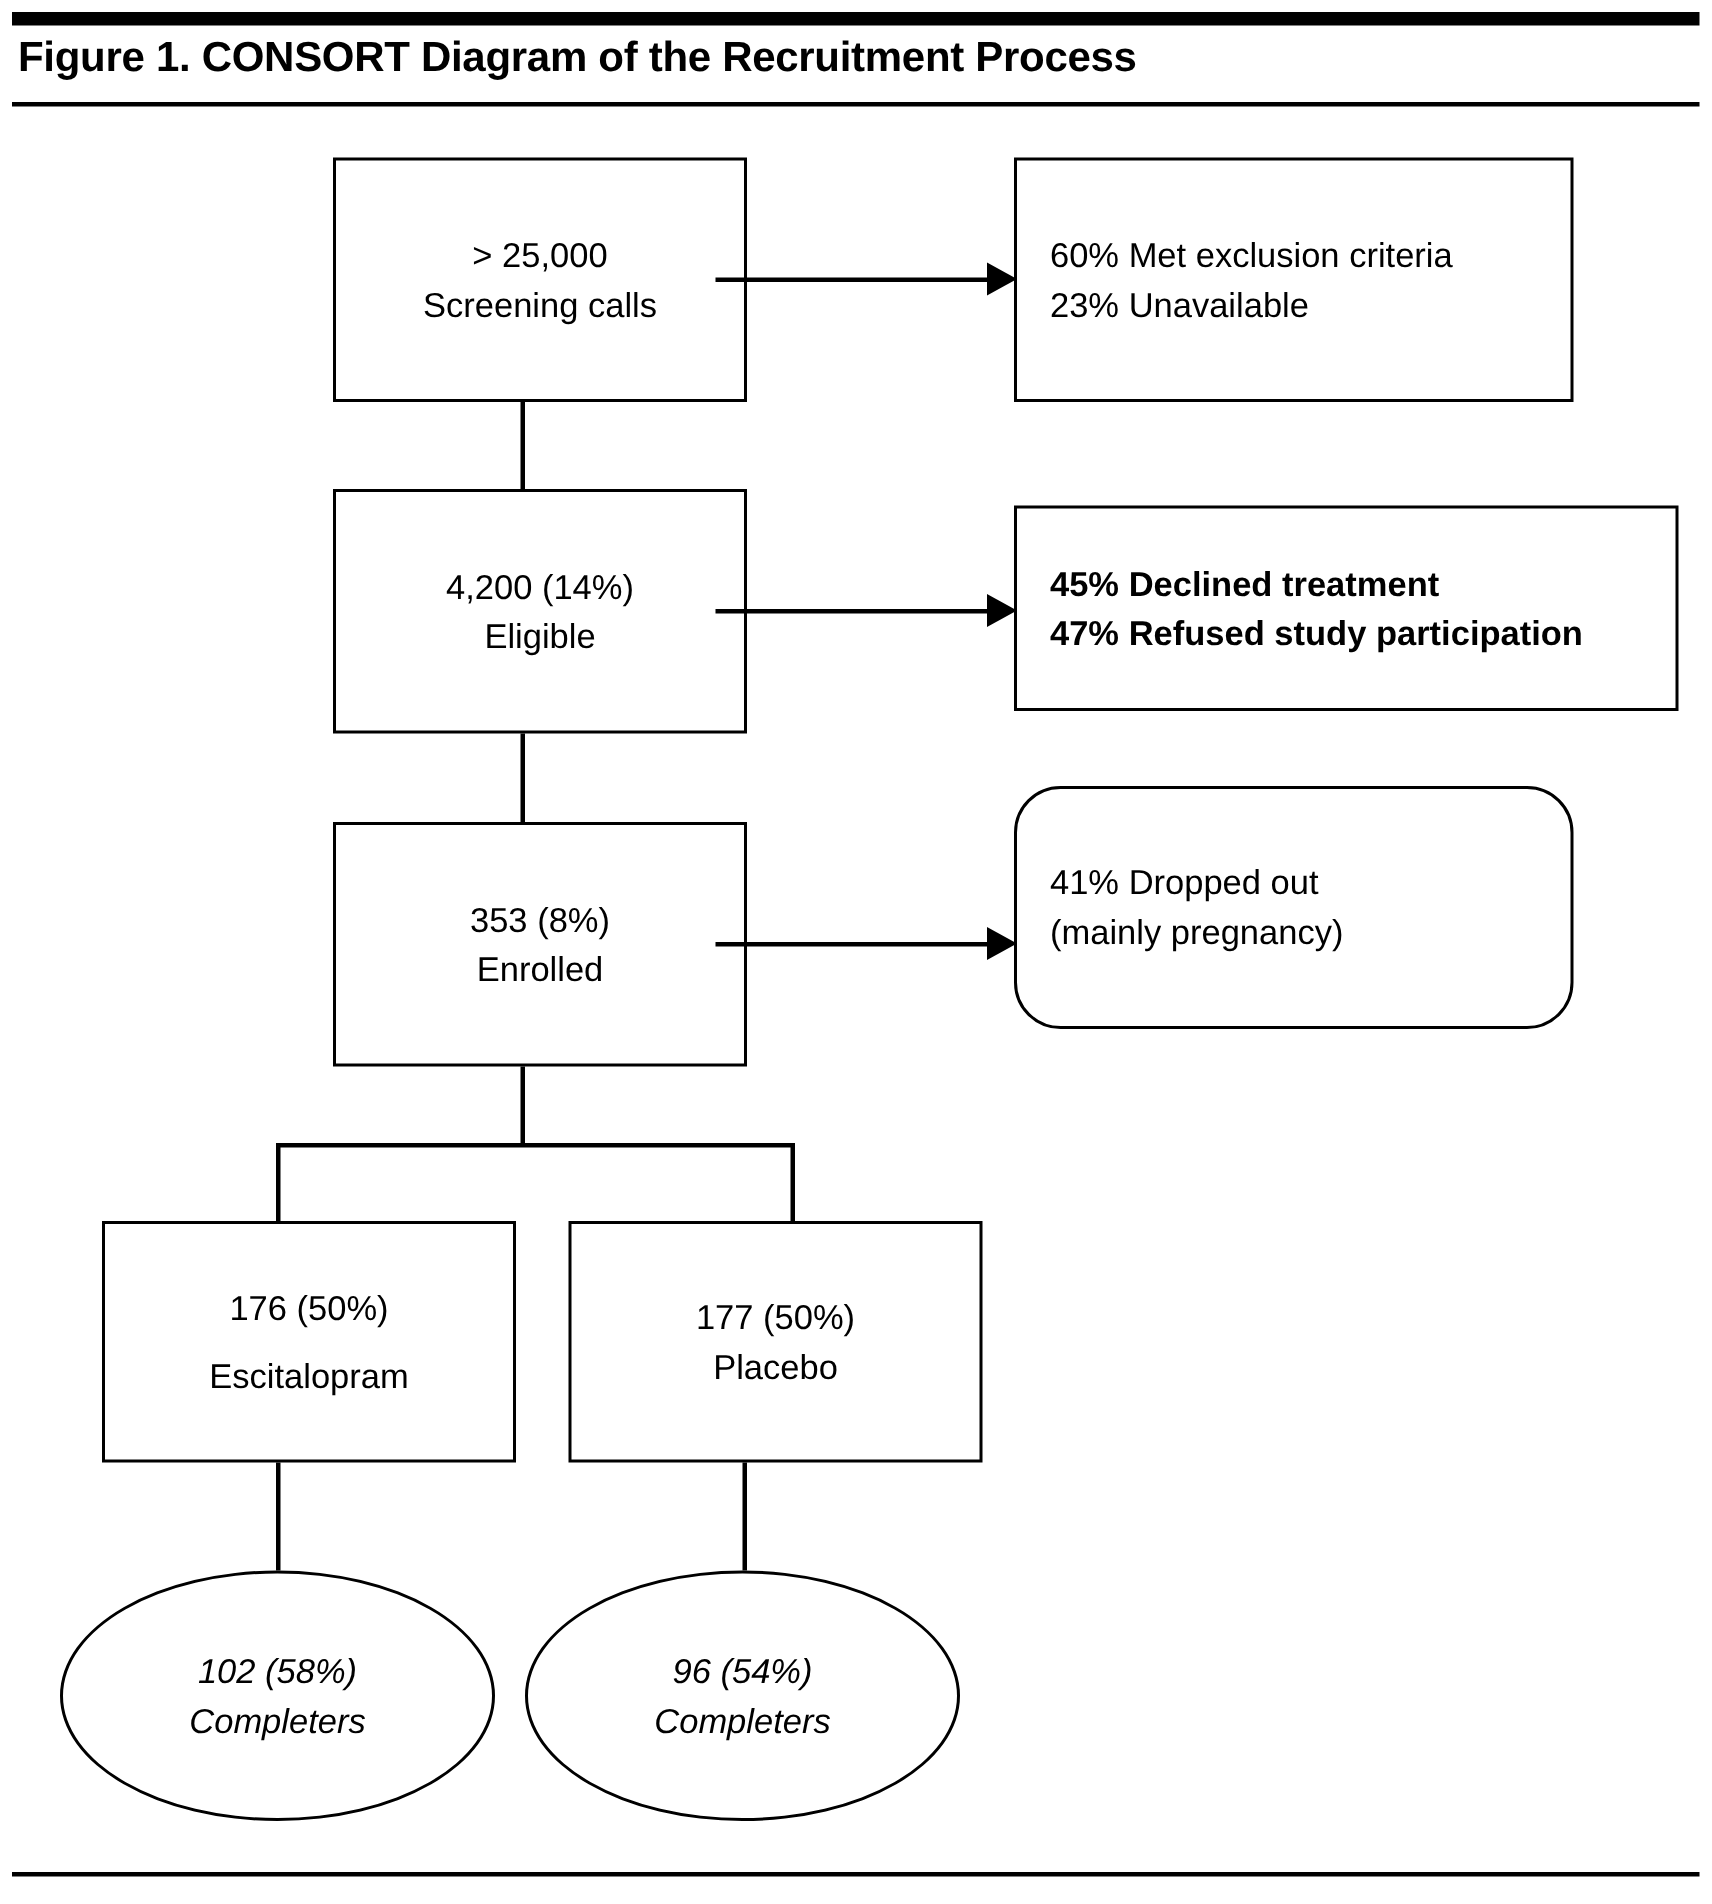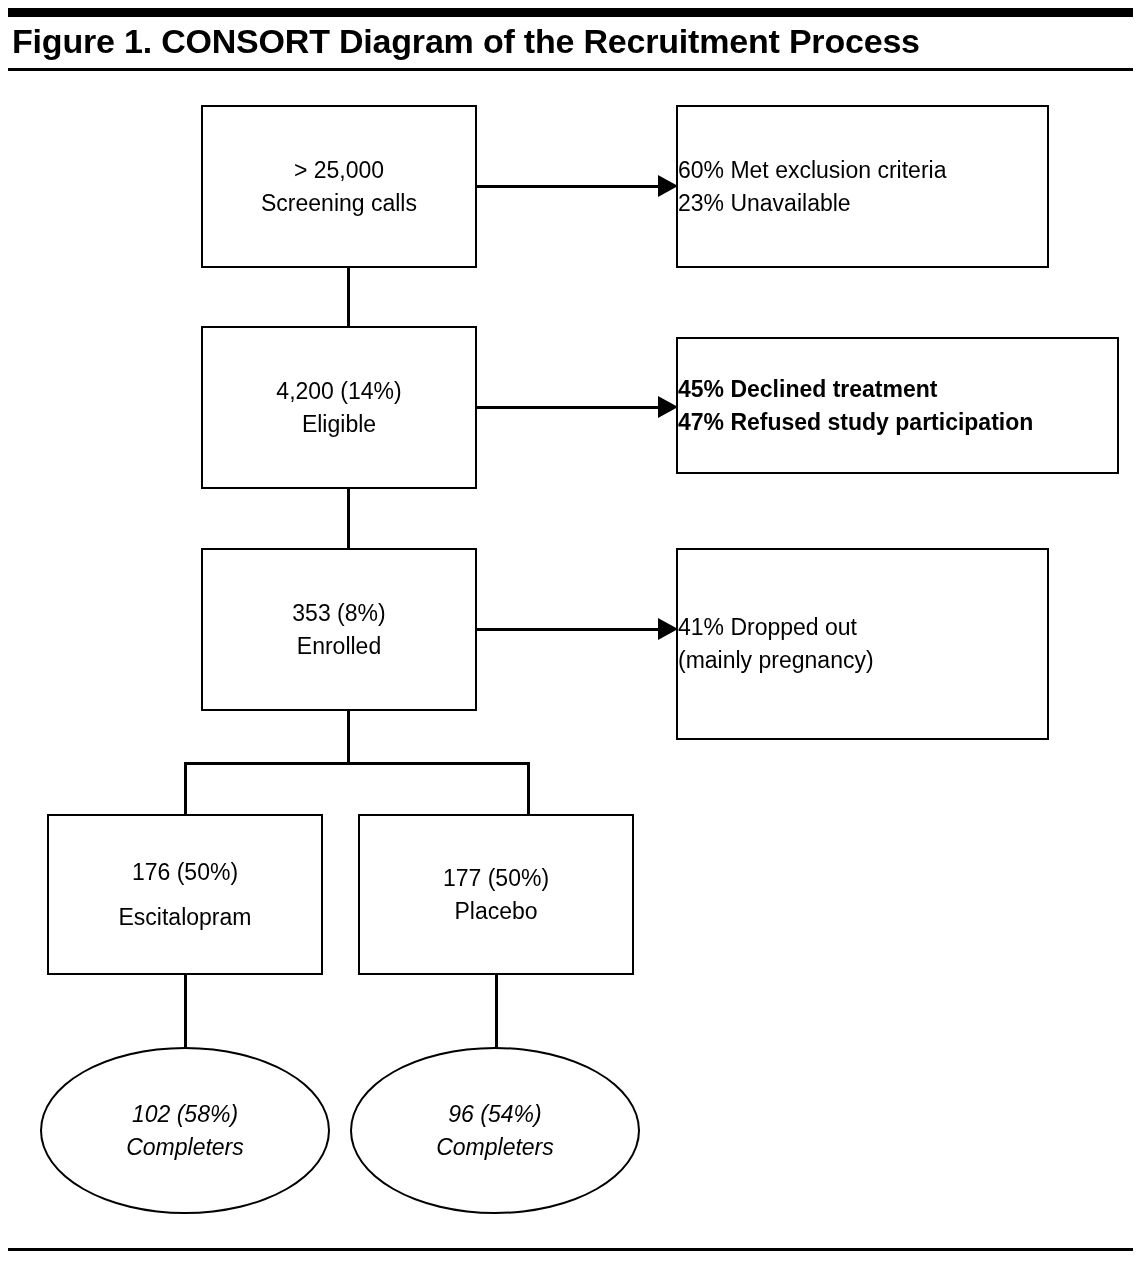--- a/index.html
+++ b/index.html
@@ -42,44 +42,46 @@
     top: 1248px;
     width: 1125px;
     height: 3px;
     background: #000000;
   }
 
   .fig-title {
     position: absolute;
     left: 12px;
     top: 22px;
-    font-size: 34px;
+    font-size: 28px;
     font-weight: bold;
     letter-spacing: -0.2px;
     white-space: nowrap;
   }
 
   
   .box {
     position: absolute;
     border: 2.5px solid #000000;
     box-sizing: border-box;
     display: flex;
     flex-direction: column;
     justify-content: center;
     font-size: 23px;
     line-height: 1.42;
   }
   .box.center {
     align-items: center;
     text-align: center;
+    margin-left: 21px;
   }
   .box.left {
     align-items: flex-start;
     text-align: left;
+    padding-left: 22px;
   }
   .box .line { white-space: pre; }
 
   .ellipse {
     position: absolute;
     border: 2.5px solid #000000;
     border-radius: 50%;
     box-sizing: border-box;
     display: flex;
     flex-direction: column;
@@ -151,21 +153,21 @@
   <div class="vline" style="left:347px; top:489px; height:59px;"></div>
 
   <div class="box center" style="left:201px; top:548px; width:276px; height:163px;">
     <div class="line">353 (8%)</div>
     <div class="line">Enrolled</div>
   </div>
 
   <div class="hline" style="left:477px; top:628px; width:185px;"></div>
   <div class="arrow-head" style="left:658px; top:618px;"></div>
 
-  <div class="box left" style="left:676px; top:548px; width:373px; height:192px;">
+  <div class="box left" style="left:676px; top:524px; width:373px; height:162px;border-radius:31px;">
     <div class="line">41% Dropped out</div>
     <div class="line">(mainly pregnancy)</div>
   </div>
 
   <div class="vline" style="left:347px; top:711px; height:53px;"></div>
   <div class="hline" style="left:184px; top:762px; width:346px;"></div>
   <div class="vline" style="left:184px; top:762px; height:52px;"></div>
   <div class="vline" style="left:527px; top:762px; height:52px;"></div>
 
   <div class="box center" style="left:47px; top:814px; width:276px; height:161px;gap:12px;">

